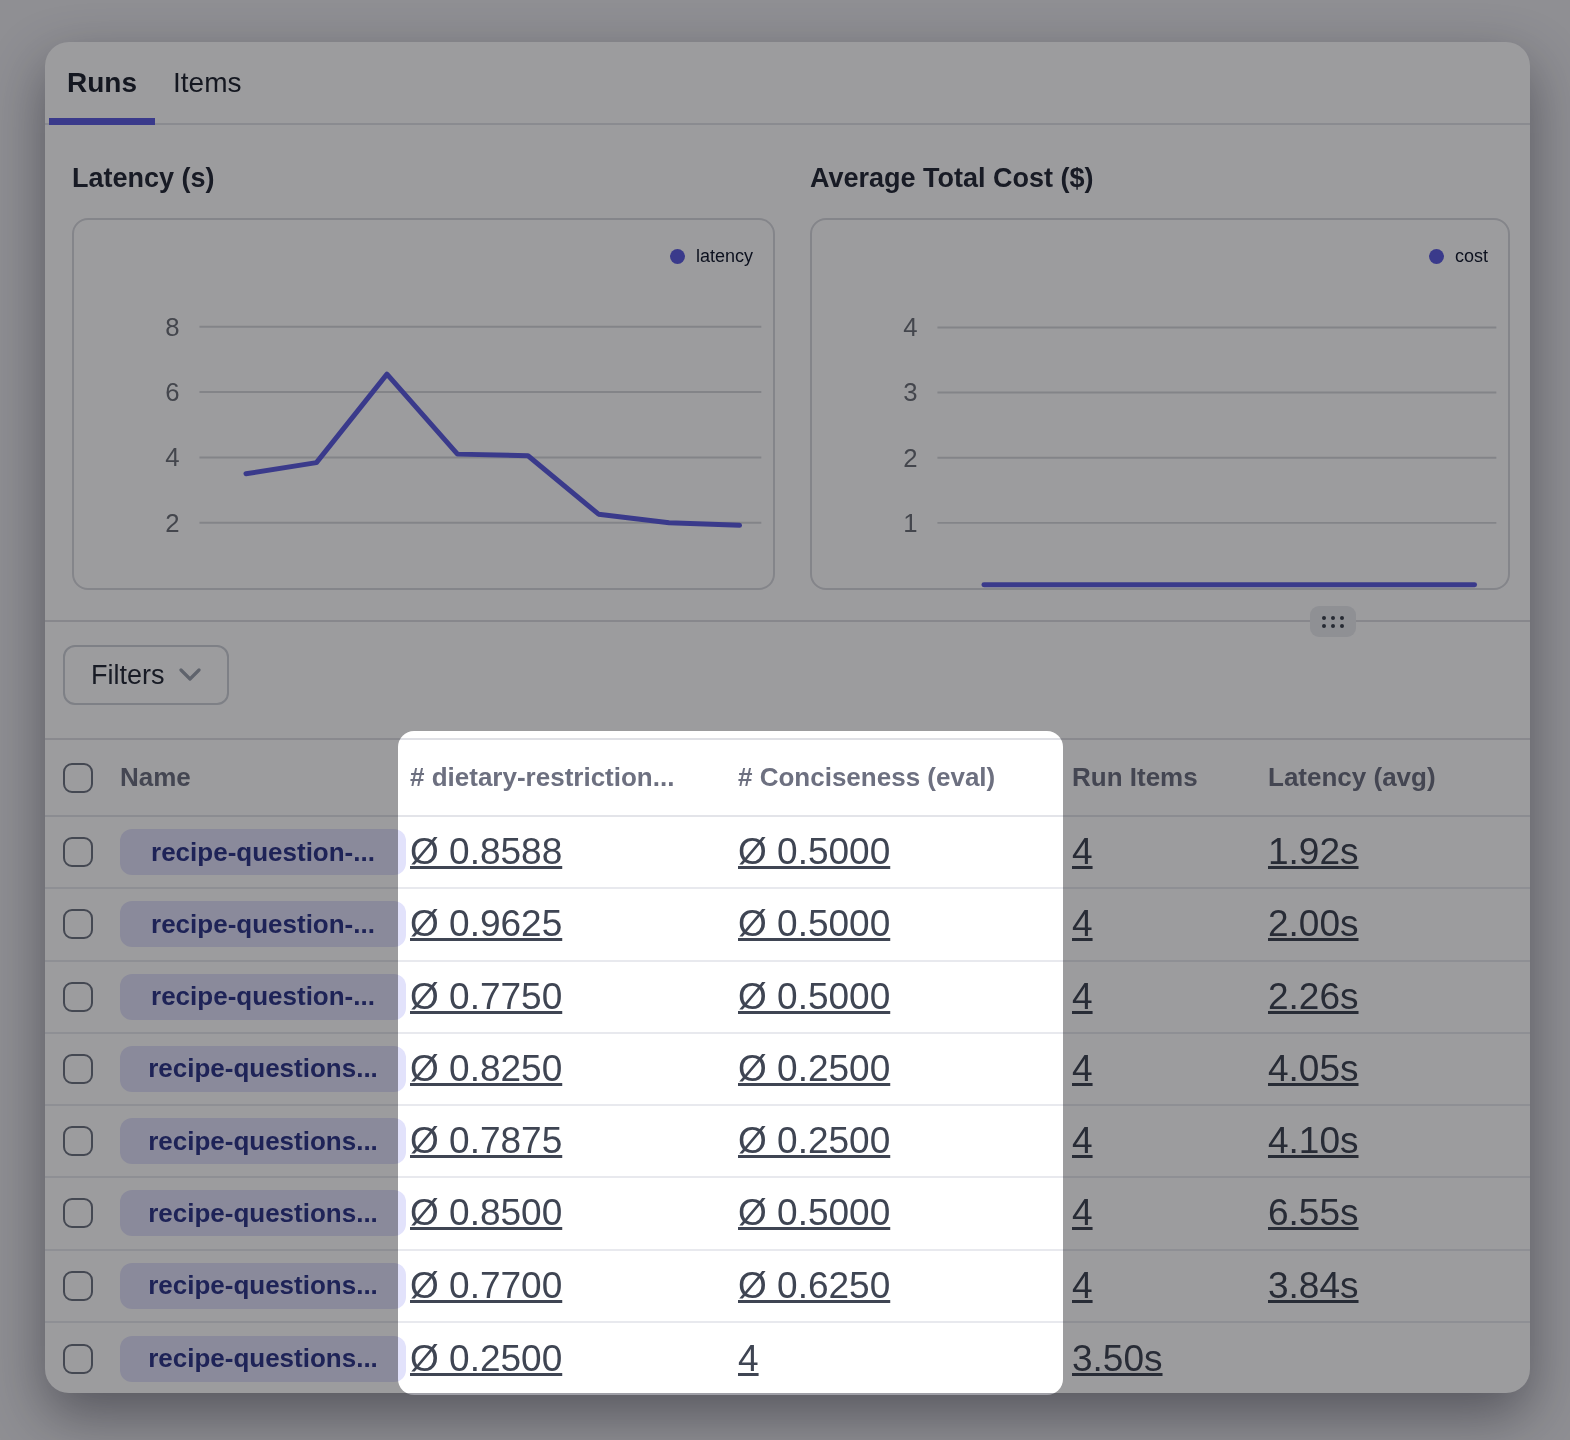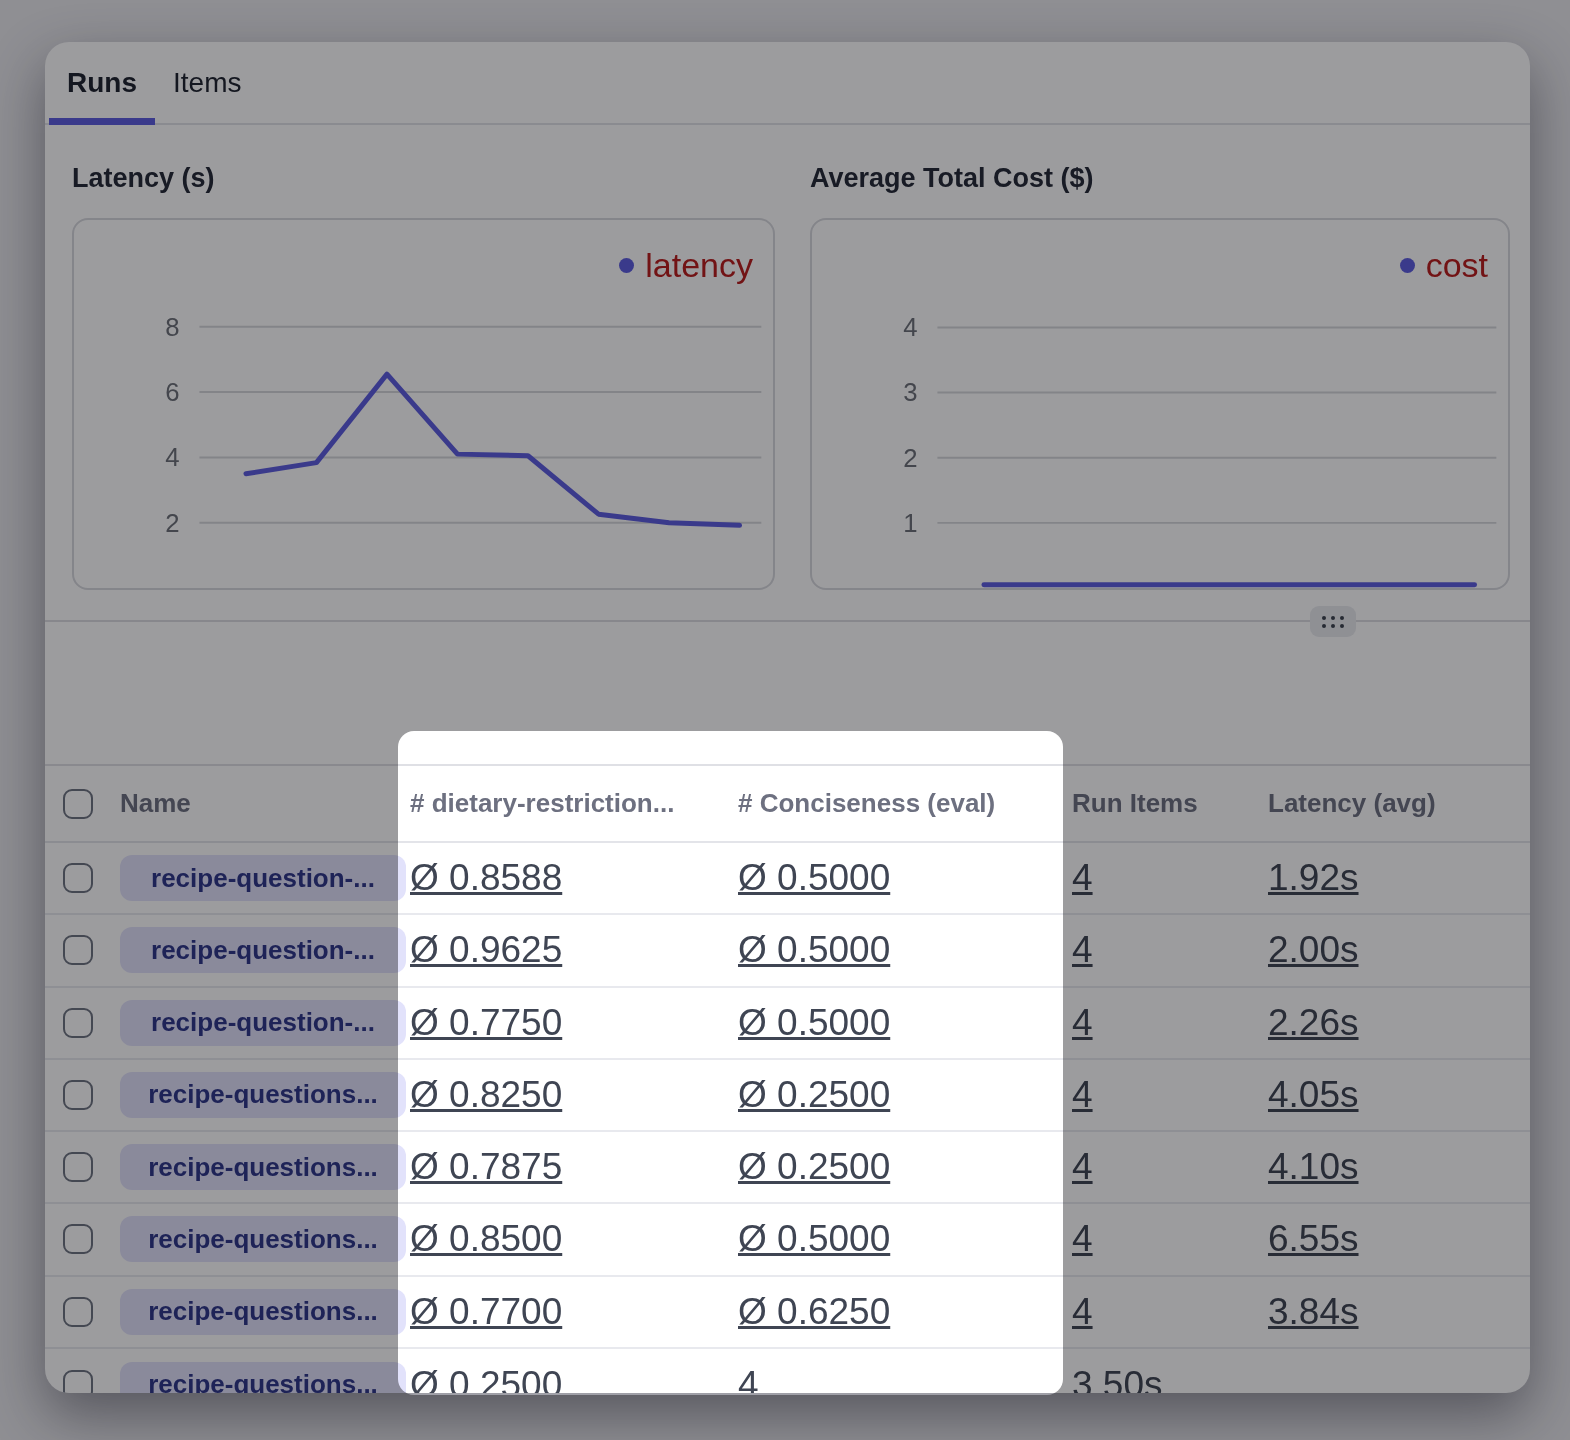--- a/index.html
+++ b/index.html
@@ -39,38 +39,38 @@
   .chart-title { font-size:27px; font-weight:700; color:var(--title-text,#242936); height:30px; }
   .chart-card {
     position:relative; margin-top:25px; height:372px;
     border:2px solid #d8d9de; border-radius:16px; overflow:hidden; background:var(--card-bg,#fff);
   }
   .chart-card svg { position:absolute; left:0; top:0; width:100%; height:100%; display:block; }
   .legend {
     position:absolute; top:26px; right:20px; display:flex; align-items:center; gap:11px;
   }
   .legend-dot { width:15px; height:15px; border-radius:50%; background:var(--accent,#5d5de0); }
-  .legend-label { font-size:34px; color:#b91c1c; }
+  .legend-label { font-size:18px; color:#0f172a; }
   .section-divider { position:absolute; left:0; right:0; top:578px; height:2px; background:#dcdde2; }
   .drag-handle {
     position:absolute; left:1265px; top:564px; width:46px; height:31px;
     background:#e9ebef; border-radius:9px; z-index:3;
     display:flex; align-items:center; justify-content:center;
   }
   .drag-dots { display:grid; grid-template-columns:repeat(3,4px); grid-template-rows:repeat(2,4px); gap:4px 5px; }
   .drag-dots i { width:4px; height:4px; border-radius:50%; background:#3b424e; }
   
   .filters-row { position:absolute; left:18px; top:603px; }
   .filters-btn {
     height:60px; padding:0 26px; display:flex; align-items:center; gap:14px;
     background:transparent; border:2px solid #cdd0d7; border-radius:12px;
     font-family:inherit; font-size:27px; font-weight:500; color:#242936; cursor:pointer;
   }
   
-  .table { position:absolute; left:0; right:0; top:696px; bottom:0; border-top:2px solid #dfe0e5;margin-top:26px; }
+  .table { position:absolute; left:0; right:0; top:696px; bottom:0; border-top:2px solid #dfe0e5; }
   .trow {
     display:grid; grid-template-columns:57px 290px 328px 334px 196px 1fr;
     align-items:center; padding-left:18px;
   }
   .thead { height:77px; border-bottom:2px solid #e3e4e9; }
   .th { font-size:26px; font-weight:700; color:var(--header-text,#6d7080); }
   .tbody .trow { height:72.25px; border-bottom:2px solid #e8e9ee; }
   .tbody .trow:last-child { border-bottom:none; }
   .checkbox {
     width:30px; height:30px; border:2.5px solid #6d7380; border-radius:9px; display:inline-block;
@@ -156,20 +156,28 @@
     <span class="drag-dots">
         <i></i>
         <i></i>
         <i></i>
         <i></i>
         <i></i>
         <i></i>
       </span>
   </div>
 
+  <div class="filters-row">
+    <button class="filters-btn">
+      <span>Filters</span>
+      <svg width="22" height="14" viewBox="0 0 22 14">
+        <polyline points="2,2 11,11 20,2" fill="none" stroke="#99a0ac" stroke-width="3.2" stroke-linecap="round" stroke-linejoin="round"></polyline>
+      </svg>
+    </button>
+  </div>
 
   <div class="table">
     <div class="trow thead">
       <span class="checkbox"></span>
       <span class="th">Name</span>
       <span class="th"># dietary-restriction...</span>
       <span class="th"># Conciseness (eval)</span>
       <span class="th">Run Items</span>
       <span class="th">Latency (avg)</span>
     </div>

